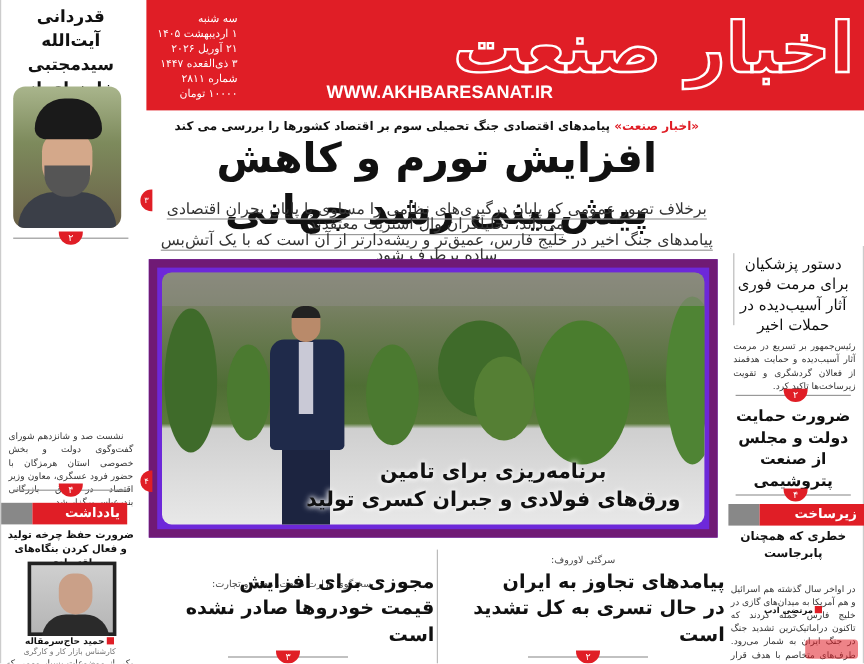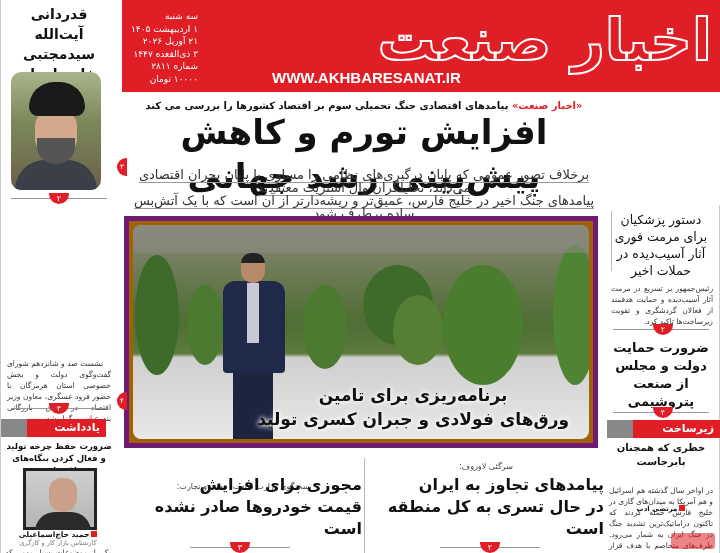--- a/index.html
+++ b/index.html
@@ -38,21 +38,21 @@
   .author-photo .head { position:absolute; left:26px; top:10px; width:28px; height:34px; background:#caa088; border-radius:14px 14px 16px 16px; }
   .author-photo .suit { position:absolute; left:12px; top:44px; width:56px; height:20px; background:#2a2a2a; border-radius:20px 20px 0 0; }
 
   
   .kicker { left: 124px; top: 100px; width: 480px; text-align: center; font-size: 10px; font-weight: bold; }
   .kicker .red { color: #e01e26; }
   .headline { left: 124px; top: 110px; width: 480px; text-align: center; font-weight: bold; font-size: 34px; line-height: 44px; }
   .lede { left: 124px; top: 168px; width: 480px; text-align: center; font-size: 13px; line-height: 13px; color: #333; }
   .lede span { border-bottom: 1px solid #999; }
 
-  .photo-frame { left: 124px; top: 216px; width: 474px; height: 232px; border: 5px solid #701a75; background: #a16207; }
+  .photo-frame { left: 124px; top: 216px; width: 474px; height: 232px; border: 7px solid #701a75; background: #6d28d9; }
   .photo { position: absolute; left: 4px; top: 4px; right: 4px; bottom: 4px; border-radius: 8px; overflow: hidden;
            background: linear-gradient(180deg, #8a8a7a 0%, #6f7c58 20%, #4f6e34 45%, #5b7a3c 60%, #cfcfcf 62%, #e8e8e8 100%); }
   .photo .tree { position:absolute; border-radius:50%; background:#3f6b2a; }
   .photo .man { position:absolute; left:86px; top:28px; width:70px; height:190px; }
   .photo .man .h { position:absolute; left:22px; top:0; width:24px; height:30px; background:#b98a6a; border-radius:12px; }
   .photo .man .hair { position:absolute; left:22px; top:0; width:24px; height:10px; background:#222; border-radius:12px 12px 0 0; }
   .photo .man .jacket { position:absolute; left:4px; top:28px; width:62px; height:92px; background:#1f2a4a; border-radius:12px 12px 4px 4px; }
   .photo .man .shirt { position:absolute; left:28px; top:30px; width:12px; height:60px; background:#c9c9d6; }
   .photo .man .legs { position:absolute; left:14px; top:118px; width:40px; height:72px; background:#1c2440; }
   .photo-caption { position: absolute; right: 20px; bottom: 8px; color: #111; font-weight: bold; font-size: 17px; line-height: 24px; text-align: center; text-shadow: 0 0 4px #fff, 0 0 6px #fff; }
@@ -89,21 +89,21 @@
 
   <div class="section-arrow" style="left:0;top:419px;width:26px;"></div>
   <div class="section-tag" style="left:26px;top:419px;width:79px;">یادداشت</div>
   <div class="note-title" style="left:4px;right:4px;top:440px;">ضرورت حفظ چرخه تولید و فعال کردن بنگاه‌های اقتصادی</div>
   <div class="author-photo" style="left:22px;top:468px;width:74px;height:62px;">
     <div class="bg"></div>
       <div class="suit"></div>
       <div class="head"></div>
   </div>
   <div class="abs" style="left:4px;right:6px;top:530px;font-size:7.5px;font-weight:bold;text-align:center;">
-    <span style="display:inline-block;width:6px;height:6px;background:#e01e26;margin-left:2px;"></span><span>حمید حاج‌اسماعیلی</span>
+    <span style="display:inline-block;width:6px;height:6px;background:#e01e26;margin-left:2px;"></span><span>حمید حاج‌سرمقاله</span>
   </div>
   <div class="abs" style="left:4px;right:6px;top:539px;font-size:6.5px;color:#777;text-align:center;">کارشناس بازار کار و کارگری</div>
   <div class="abs body-text" style="left:4px;right:6px;top:547px;">یکی از موضوعات بسیار مهمی که دولت در شرایط کنونی باید بیش از سایر</div>
 </div>
 
 <div class="abs masthead">
   <div class="logo">اخبار صنعت</div>
   <div class="logo-url">WWW.AKHBARESANAT.IR</div>
   <div class="dateblock">
     <div>سه شنبه</div>
@@ -156,21 +156,21 @@
 <div class="sub-head" style="left:124px;top:474px;width:238px;">
   <div>مجوزی برای افزایش</div>
   <div>قیمت خودروها صادر نشده است</div>
 </div>
 <div class="divider" style="left:190px;width:100px;top:547px;"></div>
 <div class="pagebadge" style="left:230px;top:542px;">۳</div>
 
 <div class="sub-kicker" style="left:368px;top:462px;width:236px;">سرگئی لاوروف:</div>
 <div class="sub-head" style="left:368px;top:474px;width:236px;">
   <div>پیامدهای تجاوز به ایران</div>
-  <div>در حال تسری به کل منطقه است</div>
+  <div>در حال تسری به کل تشدید است</div>
 </div>
 <div class="divider" style="left:440px;width:100px;top:547px;"></div>
 <div class="pagebadge" style="left:480px;top:542px;">۲</div>
 
 <div class="abs rightcol">
   <div class="vrule" style="left:8px;top:6px;height:60px;"></div>
   <div class="rc-head" style="top:6px;">دستور پزشکیان برای مرمت فوری آثار آسیب‌دیده در حملات اخیر</div>
   <div class="abs body-text" style="left:8px;right:6px;top:78px;">رئیس‌جمهور بر تسریع در مرمت آثار آسیب‌دیده و حمایت هدفمند از فعالان گردشگری و تقویت زیرساخت‌ها تاکید کرد.</div>
   <div class="divider" style="left:10px;right:10px;top:124px;"></div>
   <div class="pagebadge" style="left:50px;top:119px;">۲</div>

